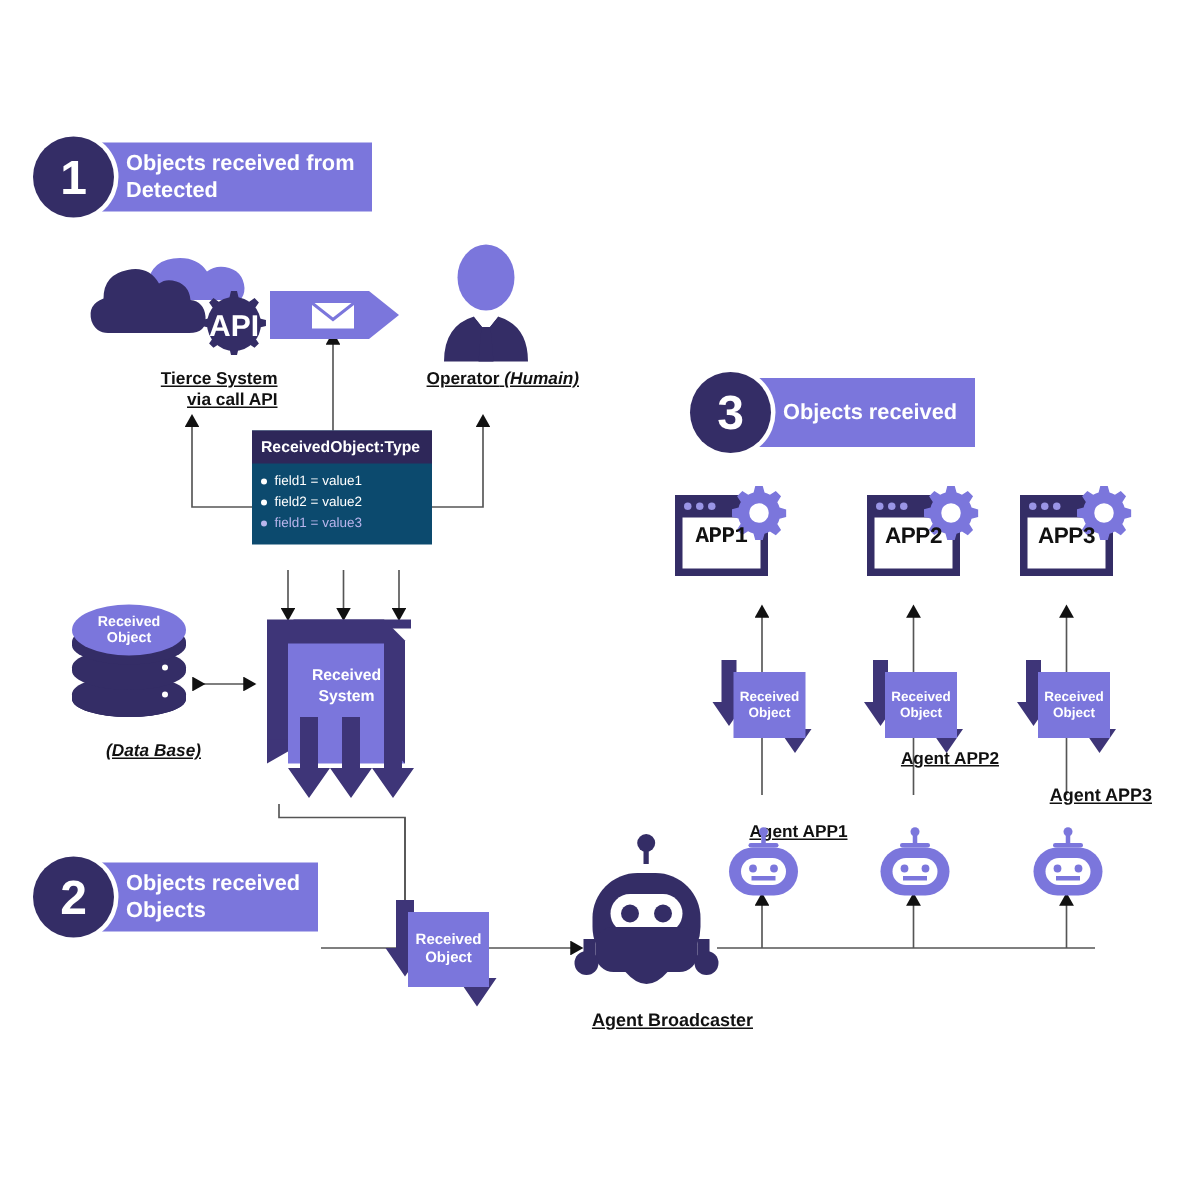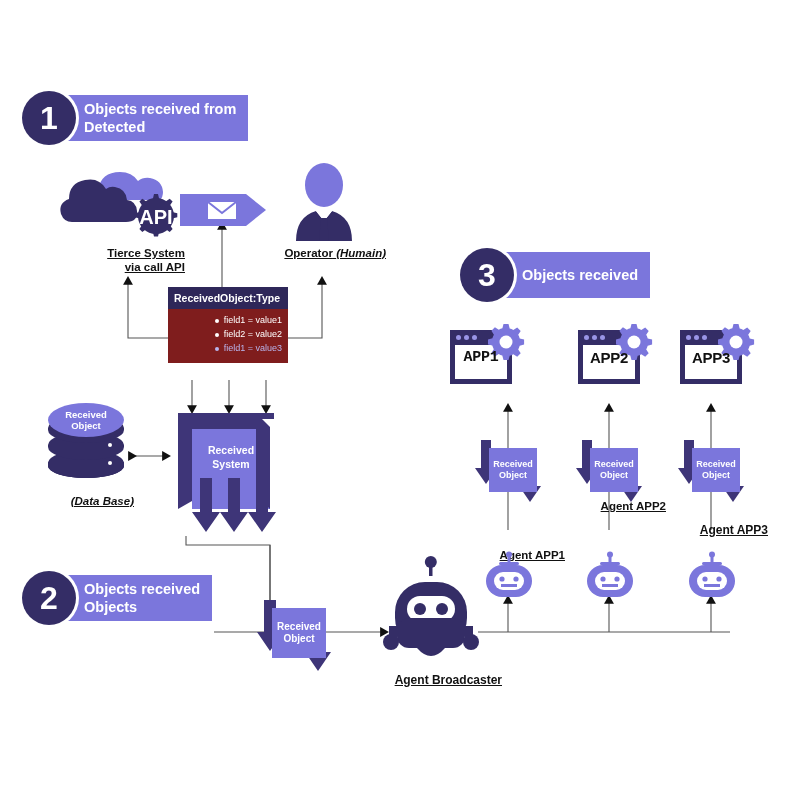--- a/index.html
+++ b/index.html
@@ -17,24 +17,24 @@
       justify-content:center;padding:0 12px 0 26px;margin-left:-18px;color:#fff;
       font-size:14.5px;font-weight:bold;line-height:1.25;z-index:1;}
   .step .bar span{display:block;white-space:nowrap;}
 
   
   .cap{position:absolute;font-size:11.5px;font-weight:bold;text-align:right;
        line-height:1.25;color:#111;text-decoration:underline;}
   .cap .it{font-style:italic;font-weight:bold;}
 
   
-  .classbox{position:absolute;width:120px;background:#7f1d1d;border:0;}
+  .classbox{position:absolute;width:120px;background:#0c4a6e;border:0;}
   .classbox .hdr{background:#2e2759;color:#fff;font-size:10.5px;font-weight:bold;
       padding:5px 6px;}
-  .classbox .body{padding:5px 6px 7px 6px;text-align:right;}
+  .classbox .body{padding:5px 6px 7px 6px;}
   .classbox .row{font-size:9px;color:#fff;line-height:1.55;white-space:nowrap;}
   .classbox .row.dim{color:#b9b5ec;}
   .classbox .row .dot{display:inline-block;width:4px;height:4px;border-radius:50%;
       background:#fff;vertical-align:middle;margin-right:5px;}
   .classbox .row.dim .dot{background:#b9b5ec;}
 
   
   .db{position:absolute;width:76px;height:86px;}
   .db .layer{position:absolute;left:0;width:76px;height:26px;background:#342d66;
       border-radius:50%/46%;}

